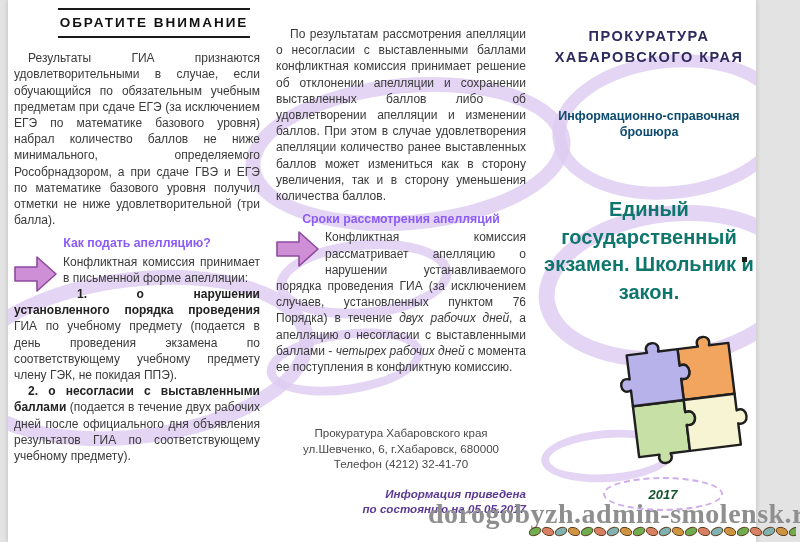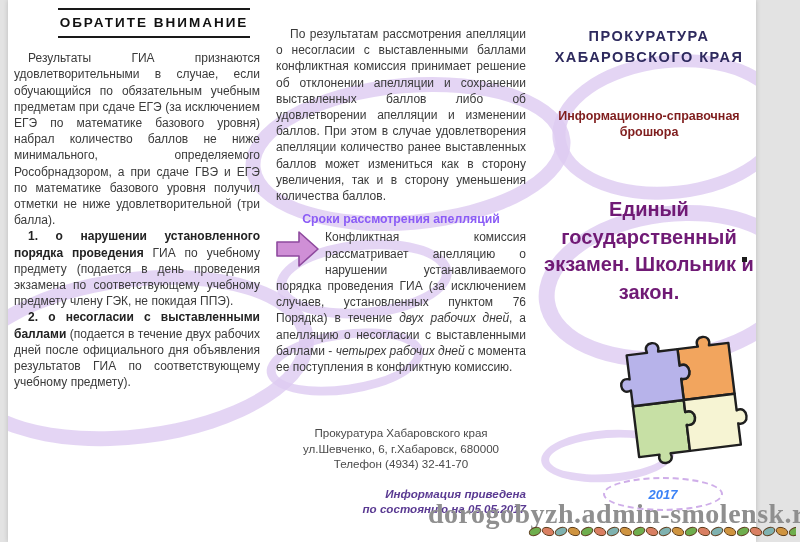--- a/index.html
+++ b/index.html
@@ -35,29 +35,29 @@
     border-top:2px solid #191919;border-bottom:2px solid #191919;
     padding:5px 0;font-size:13.5px;font-weight:bold;letter-spacing:2px;color:#111;
   }
   .subhead{font-weight:bold;color:#8b5cf6;text-align:center;margin:7px 0 2px;font-size:12.3px;}
   .b{font-weight:bold;color:#222;}
   .i{font-style:italic;}
   .arrow-wrap{float:left;width:44px;height:38px;margin:1px 5px 2px 0;}
   .arrow-wrap svg{display:block;}
 
   .org{margin-top:26px;font-size:14.5px;font-weight:bold;letter-spacing:1.5px;color:#2e2a5e;line-height:21px;}
-  .subtitle{margin-top:40px;font-size:12.5px;font-weight:bold;color:#7f1d1d;line-height:16px;}
-  .title{margin-top:56px;font-size:20px;font-weight:bold;color:#701a75;line-height:27.5px;}
+  .subtitle{margin-top:40px;font-size:12.5px;font-weight:bold;color:#0c4a6e;line-height:16px;}
+  .title{margin-top:56px;font-size:20px;font-weight:bold;color:#0f766e;line-height:27.5px;}
 
   .puzzle{position:absolute;left:608px;top:332px;z-index:2;transform:rotate(-7deg);}
   .year-badge{
     position:absolute;left:595px;top:477px;width:116px;height:30px;z-index:2;
     border:2px dashed #cfaee9;border-radius:50%;
     display:flex;align-items:center;justify-content:center;
-    color:#3b82f6;font-weight:bold;font-style:italic;font-size:13px;
+    color:#14532d;font-weight:bold;font-style:italic;font-size:13px;
   }
   .contact{margin-top:50px;text-align:center;font-size:11.6px;line-height:15.6px;color:#4a4a4a;}
   .contact div{text-align:center;}
   .note{margin-top:14px;text-align:center;font-size:11.6px;line-height:15px;color:#5a3a92;font-style:italic;font-weight:bold;}
   .note div{text-align:right;}
 
   .watermark{
     position:absolute;left:428px;top:498px;z-index:5;
     font-family:"Liberation Serif",serif;font-weight:bold;
     font-size:28px;color:#8f8f8f;white-space:nowrap;letter-spacing:.5px;
@@ -75,39 +75,48 @@
   <div class="ring r3"></div>
   <div class="ring r4"></div>
   <div class="ring r5"></div>
   <div class="ring r6"></div>
   <div class="ring r7"></div>
   <div class="artifact-dot"></div>
 
   <div class="col col-left">
     <div class="attention">ОБРАТИТЕ ВНИМАНИЕ</div>
     <p class="indent">Результаты ГИА признаются удовлетворительными в случае, если обучающийся по обязательным учебным предметам при сдаче ЕГЭ (за исключением ЕГЭ по математике базового уровня) набрал количество баллов не ниже минимального, определяемого Рособрнадзором, а при сдаче ГВЭ и ЕГЭ по математике базового уровня получил отметки не ниже удовлетворительной (три балла).</p>
+    <div class="subhead">Как подать апелляцию?</div>
+    <div>
+      <span class="arrow-wrap">
+        <svg width="44" height="38" viewBox="0 0 44 38">
+          <polygon points="1,12 23,12 23,2 42,19 23,36 23,26 1,26" fill="#cf8fd6" stroke="#8e4a9e" stroke-width="1.6" stroke-linejoin="round"></polygon>
+        </svg>
+      </span>
+      <p>Конфликтная комиссия принимает в письменной форме апелляции:</p>
+    </div>
     <p class="indent"><span class="b">1. о нарушении установленного порядка проведения</span><span> ГИА по учебному предмету (подается в день проведения экзамена по соответствующему учебному предмету члену ГЭК, не покидая ППЭ).</span></p>
     <p class="indent"><span class="b">2. о несогласии с выставленными баллами</span><span> (подается в течение двух рабочих дней после официального дня объявления результатов ГИА по соответствующему учебному предмету).</span></p>
   </div>
 
   <div class="col col-mid">
     <p class="indent">По результатам рассмотрения апелляции о несогласии с выставленными баллами конфликтная комиссия принимает решение об отклонении апелляции и сохранении выставленных баллов либо об удовлетворении апелляции и изменении баллов. При этом в случае удовлетворения апелляции количество ранее выставленных баллов может измениться как в сторону увеличения, так и в сторону уменьшения количества баллов.</p>
     <div class="subhead">Сроки рассмотрения апелляций</div>
     <div>
       <span class="arrow-wrap">
         <svg width="44" height="38" viewBox="0 0 44 38">
           <polygon points="1,12 23,12 23,2 42,19 23,36 23,26 1,26" fill="#cf8fd6" stroke="#8e4a9e" stroke-width="1.6" stroke-linejoin="round"></polygon>
         </svg>
       </span>
       <p><span>Конфликтная комиссия рассматривает апелляцию о нарушении устанавливаемого порядка проведения ГИА (за исключением случаев, установленных пунктом 76 Порядка) в течение </span><span class="i">двух рабочих дней</span><span>, а апелляцию о несогласии с выставленными баллами - </span><span class="i">четырех рабочих дней</span><span> с момента ее поступления в конфликтную комиссию.</span></p>
     </div>
     <div class="contact">
       <div>Прокуратура Хабаровского края</div>
       <div>ул.Шевченко, 6, г.Хабаровск, 680000</div>
-      <div>Телефон (4934) 32-41-70</div>
+      <div>Телефон (4212) 32-41-70</div>
     </div>
     <div class="note">
       <div>Информация приведена</div>
       <div>по состоянию на 05.05.2017</div>
     </div>
   </div>
 
   <div class="col-right">
     <div class="org">ПРОКУРАТУРА ХАБАРОВСКОГО КРАЯ</div>
     <div class="subtitle">Информационно-справочная брошюра</div>

